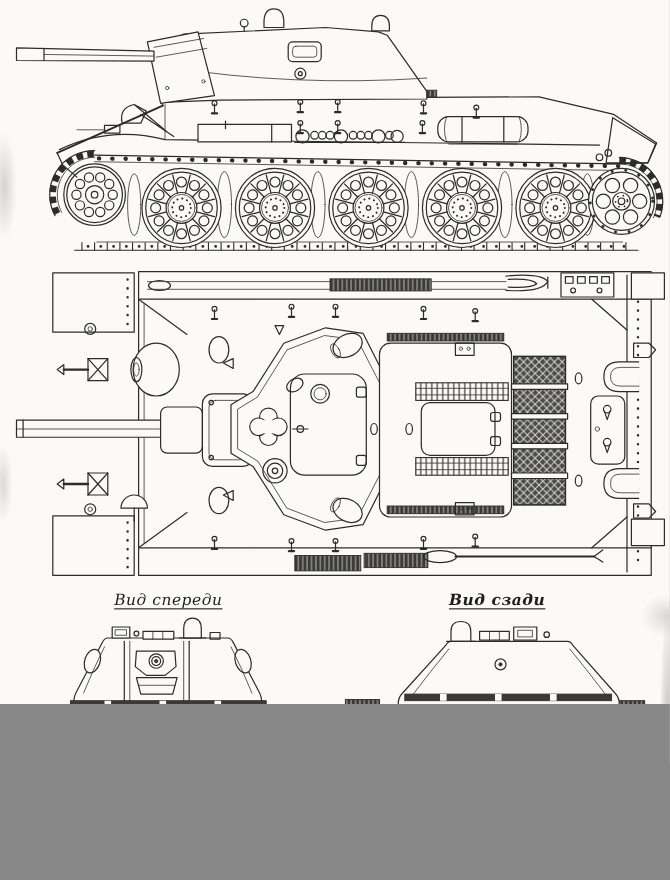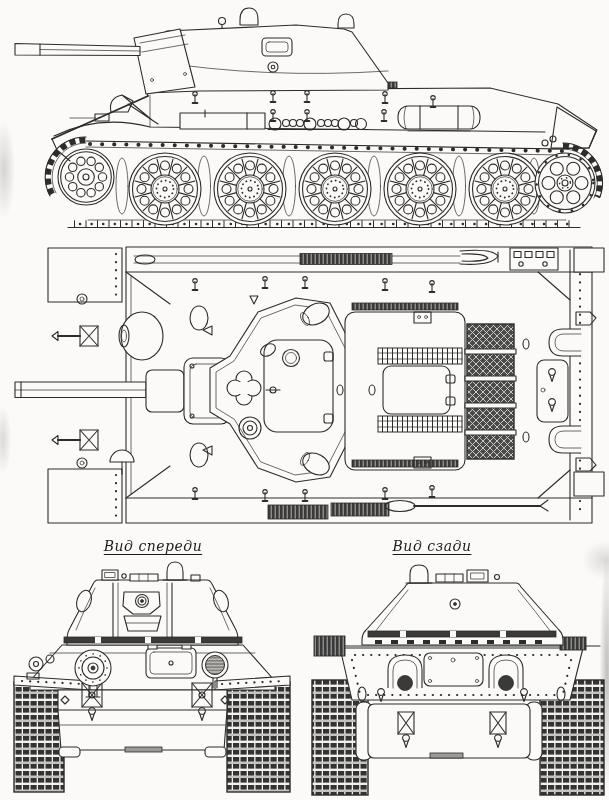--- a/index.html
+++ b/index.html
@@ -1,17 +1,17 @@
 <!DOCTYPE html>
 <html style="--line: #2c2c2c;"><head>
 <meta charset="utf-8">
 <style>
   html,body{margin:0;padding:0;background:#888;}
   #paper{
-    position:relative;width:609px;height:800px;margin:0 auto;overflow:hidden;
+    position:relative;width:609px;height:640px;margin:0 auto;overflow:hidden;
     background:
       radial-gradient(ellipse 16px 70px at 4px 170px, rgba(140,140,140,.35), transparent 70%),
       radial-gradient(ellipse 12px 50px at 3px 440px, rgba(140,140,140,.30), transparent 70%),
       radial-gradient(ellipse 10px 160px at 607px 670px, rgba(120,120,120,.45), transparent 75%),
       radial-gradient(ellipse 30px 26px at 605px 560px, rgba(160,160,160,.35), transparent 75%),
       #fbfaf8;
     font-family:"DejaVu Serif", serif;
   }
   svg{position:absolute;left:0;top:0;}
   .ln{fill:none;stroke:var(--line,#2c2c2c);stroke-width:1.1;stroke-linejoin:round;stroke-linecap:round;}
@@ -575,14 +575,14 @@
       <circle class="ln" cx="497" cy="577" r="2.5"></circle>
 
       <rect class="dk" x="368" y="631" width="188" height="6"></rect>
       <path d="M400,631 h6 v6 h-6 Z M450,631 h6 v6 h-6 Z M500,631 h6 v6 h-6 Z" fill="#fbfaf8"></path>
       <line x1="375" y1="642" x2="548" y2="642" stroke="#2c2c2c" stroke-width="4" stroke-dasharray="7 9"></line>
     </g>
   </g>
 </svg>
 
 <div class="lbl" style="left:153px;top:538px;">Вид спереди</div>
-<div class="lbl" style="left:432px;top:538px;">Вид сзади</div>
+<div class="lbl" style="left:452px;top:538px;font-weight:bold;">Вид сзади</div>
 </div>
 
 </body></html>

